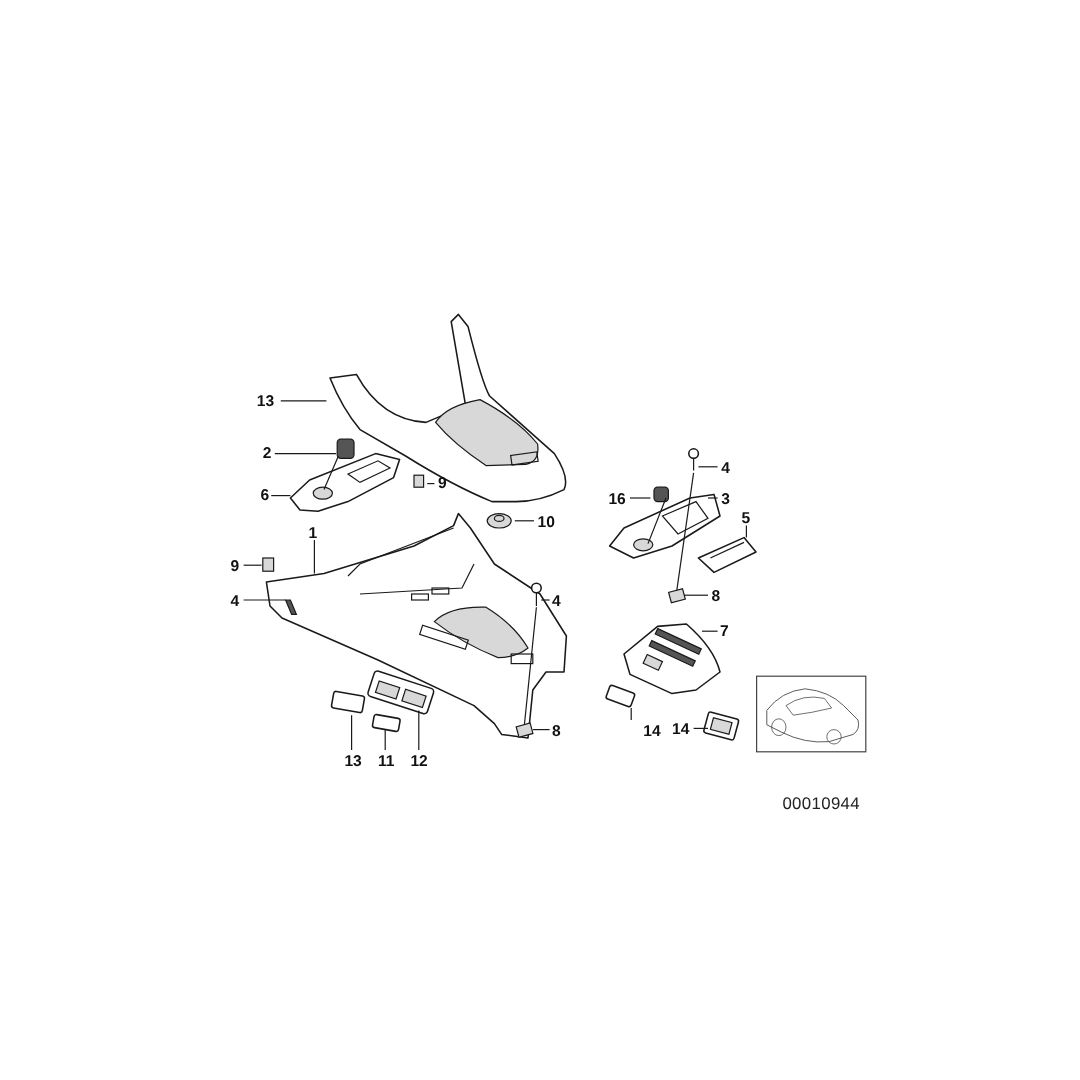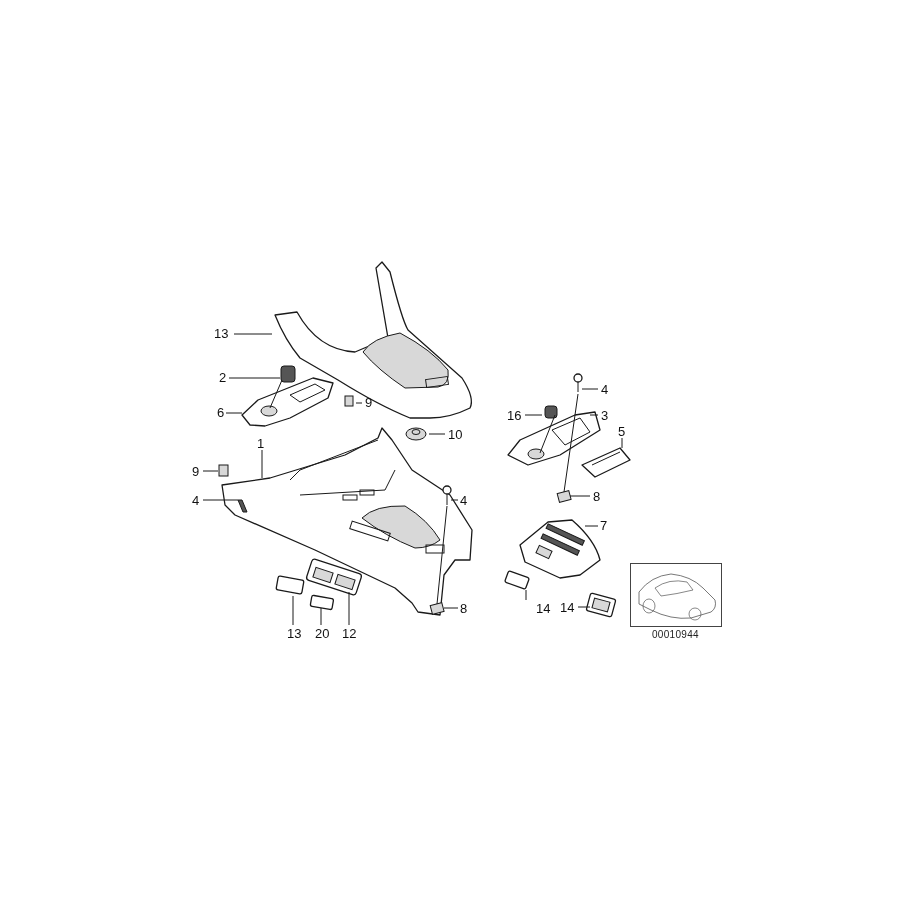--- a/index.html
+++ b/index.html
@@ -4,23 +4,23 @@
 <style>
   html, body { margin: 0; padding: 0; background: #ffffff; }
   body { width: 900px; height: 900px; position: relative; overflow: hidden;
          font-family: "Liberation Sans", sans-serif; }
   svg.diagram { position: absolute; left: 0; top: 0; width: 900px; height: 900px; }
   .part { fill: #ffffff; stroke: #1a1a1a; stroke-width: 1.3; stroke-linejoin: round; }
   .inner { fill: none; stroke: #1a1a1a; stroke-width: 1; }
   .shade { fill: #d8d8d8; stroke: #1a1a1a; stroke-width: 1; }
   .dark { fill: #555; stroke: #1a1a1a; stroke-width: 1; }
   .leader { stroke: #1a1a1a; stroke-width: 1; fill: none; }
-  .label { position: absolute; font-weight: normal; font-size: 13px; color: #111;
+  .label { position: absolute; font-weight: bold; font-size: 13px; color: #111;
            line-height: 13px; white-space: nowrap; }
-  .ref { position: absolute; font-size: 10px; color: #222; letter-spacing: 0.3px; }
+  .ref { position: absolute; font-size: 14px; color: #222; letter-spacing: 0.3px; margin-top: 32px; }
   .thumb { position: absolute; left: 630px; top: 563px; width: 90px; height: 62px;
            border: 1px solid #444; background: #fff; }
 </style>
 </head>
 <body>
 
 <svg class="diagram" viewBox="0 0 900 900">
 
   <g>
     <path class="part" d="M275 315 L297 312 Q318 350 355 352 L388 338 L376 268 L382 262 L390 272 Q402 320 408 330 L462 378 Q475 398 470 408 Q450 418 430 418 L410 418 Q378 405 338 380 L300 358 Q285 340 275 315 Z"></path>
@@ -137,21 +137,21 @@
 <span class="label" style="left:219px;top:371px">2</span>
 <span class="label" style="left:217px;top:406px">6</span>
 <span class="label" style="left:365px;top:396px">9</span>
 <span class="label" style="left:448px;top:428px">10</span>
 <span class="label" style="left:257px;top:437px">1</span>
 <span class="label" style="left:192px;top:465px">9</span>
 <span class="label" style="left:192px;top:494px">4</span>
 <span class="label" style="left:460px;top:494px">4</span>
 <span class="label" style="left:460px;top:602px">8</span>
 <span class="label" style="left:287px;top:627px">13</span>
-<span class="label" style="left:315px;top:627px">20</span>
+<span class="label" style="left:315px;top:627px">11</span>
 <span class="label" style="left:342px;top:627px">12</span>
 <span class="label" style="left:601px;top:383px">4</span>
 <span class="label" style="left:507px;top:409px">16</span>
 <span class="label" style="left:601px;top:409px">3</span>
 <span class="label" style="left:618px;top:425px">5</span>
 <span class="label" style="left:593px;top:490px">8</span>
 <span class="label" style="left:600px;top:519px">7</span>
 <span class="label" style="left:536px;top:602px">14</span>
 <span class="label" style="left:560px;top:601px">14</span>
 

